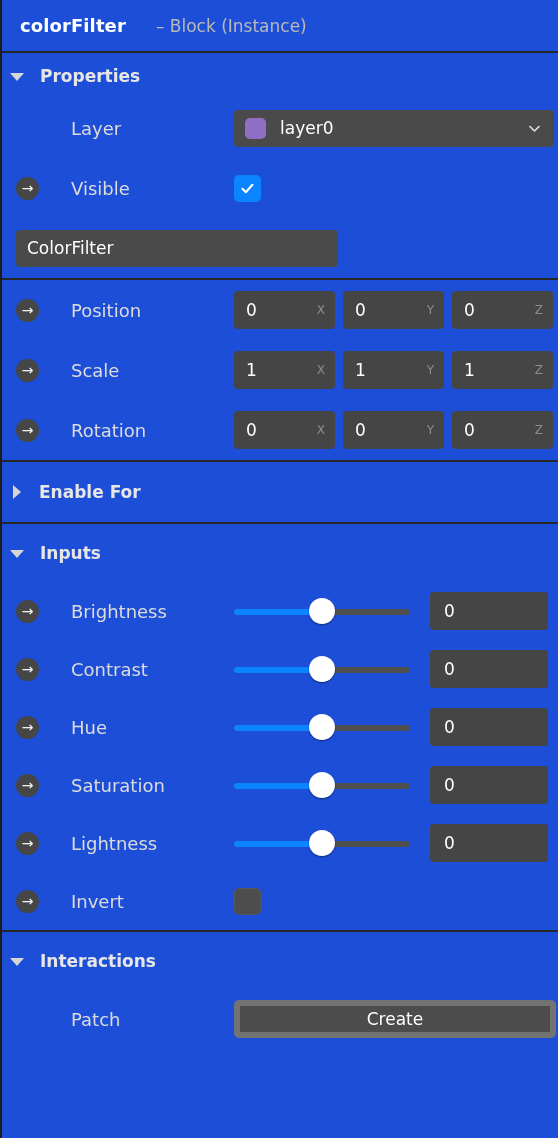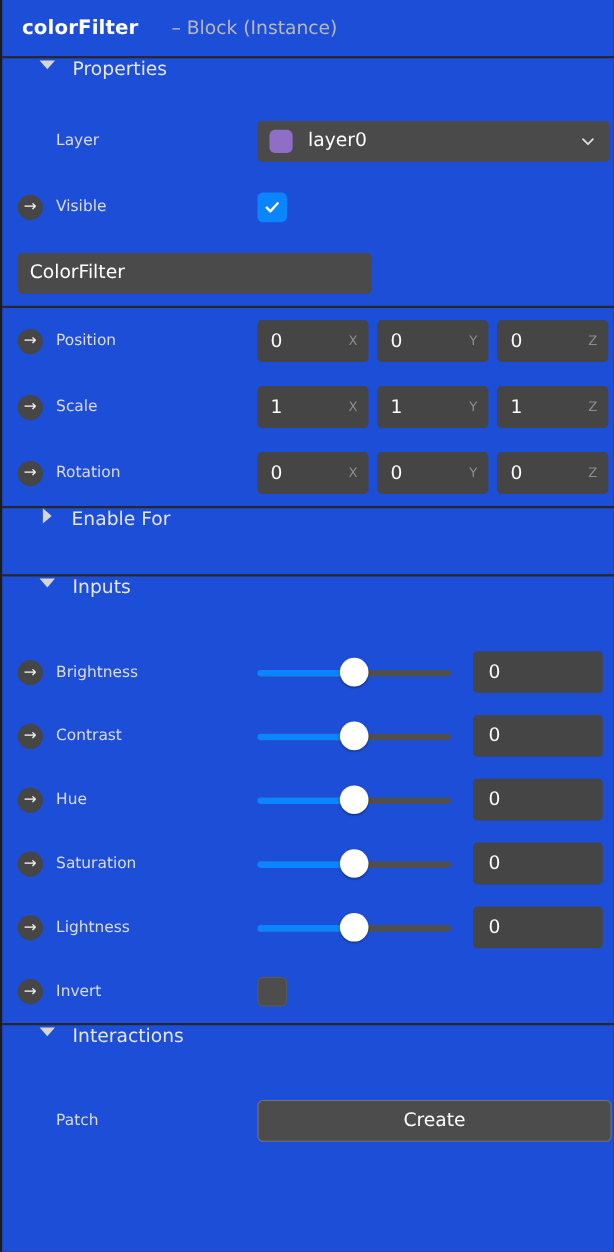--- a/index.html
+++ b/index.html
@@ -46,24 +46,25 @@
   }
 
   
   .section {
     border-bottom: 2px solid #272727;
   }
   .section.no-div { border-bottom: none; }
 
   .section-header {
     display: flex;
-    align-items: flex-start;
+    align-items: center;
     height: 45px;
-    padding-left: 34px;
+    padding-left: 8px;
     cursor: default;
+    font-weight: bold;
   }
   .tri {
     width: 0; height: 0;
     margin-right: 16px;
     flex: none;
   }
   .tri.open {
     border-left: 7px solid transparent;
     border-right: 7px solid transparent;
     border-top: 8px solid #d6d6d6;
@@ -110,23 +111,24 @@
     cursor: pointer;
     user-select: none;
   }
   .arrow-spacer {
     width: 23px;
     height: 23px;
     flex: none;
     margin-right: 12px;
   }
   .row-label {
-    font-size: 14px;
+    font-size: 18px;
     color: #dcdcdc;
     white-space: nowrap;
+    margin-left: 20px;
   }
 
   
   .field {
     background: #4a4a4a;
     border-radius: 4px;
     height: 37px;
     display: flex;
     align-items: center;
     box-sizing: border-box;
@@ -252,21 +254,21 @@
     font-size: 17px;
     color: #ffffff;
     cursor: text;
     flex: none;
   }
 
   .create-btn {
     width: 322px;
     height: 38px;
     background: #4c4c4c;
-    border: 1px solid #737373;
+    border: 6px solid #737373;
     border-radius: 5px;
     display: flex;
     align-items: center;
     justify-content: center;
     font-size: 17px;
     color: #ffffff;
     cursor: pointer;
     box-sizing: border-box;
   }
 </style>

